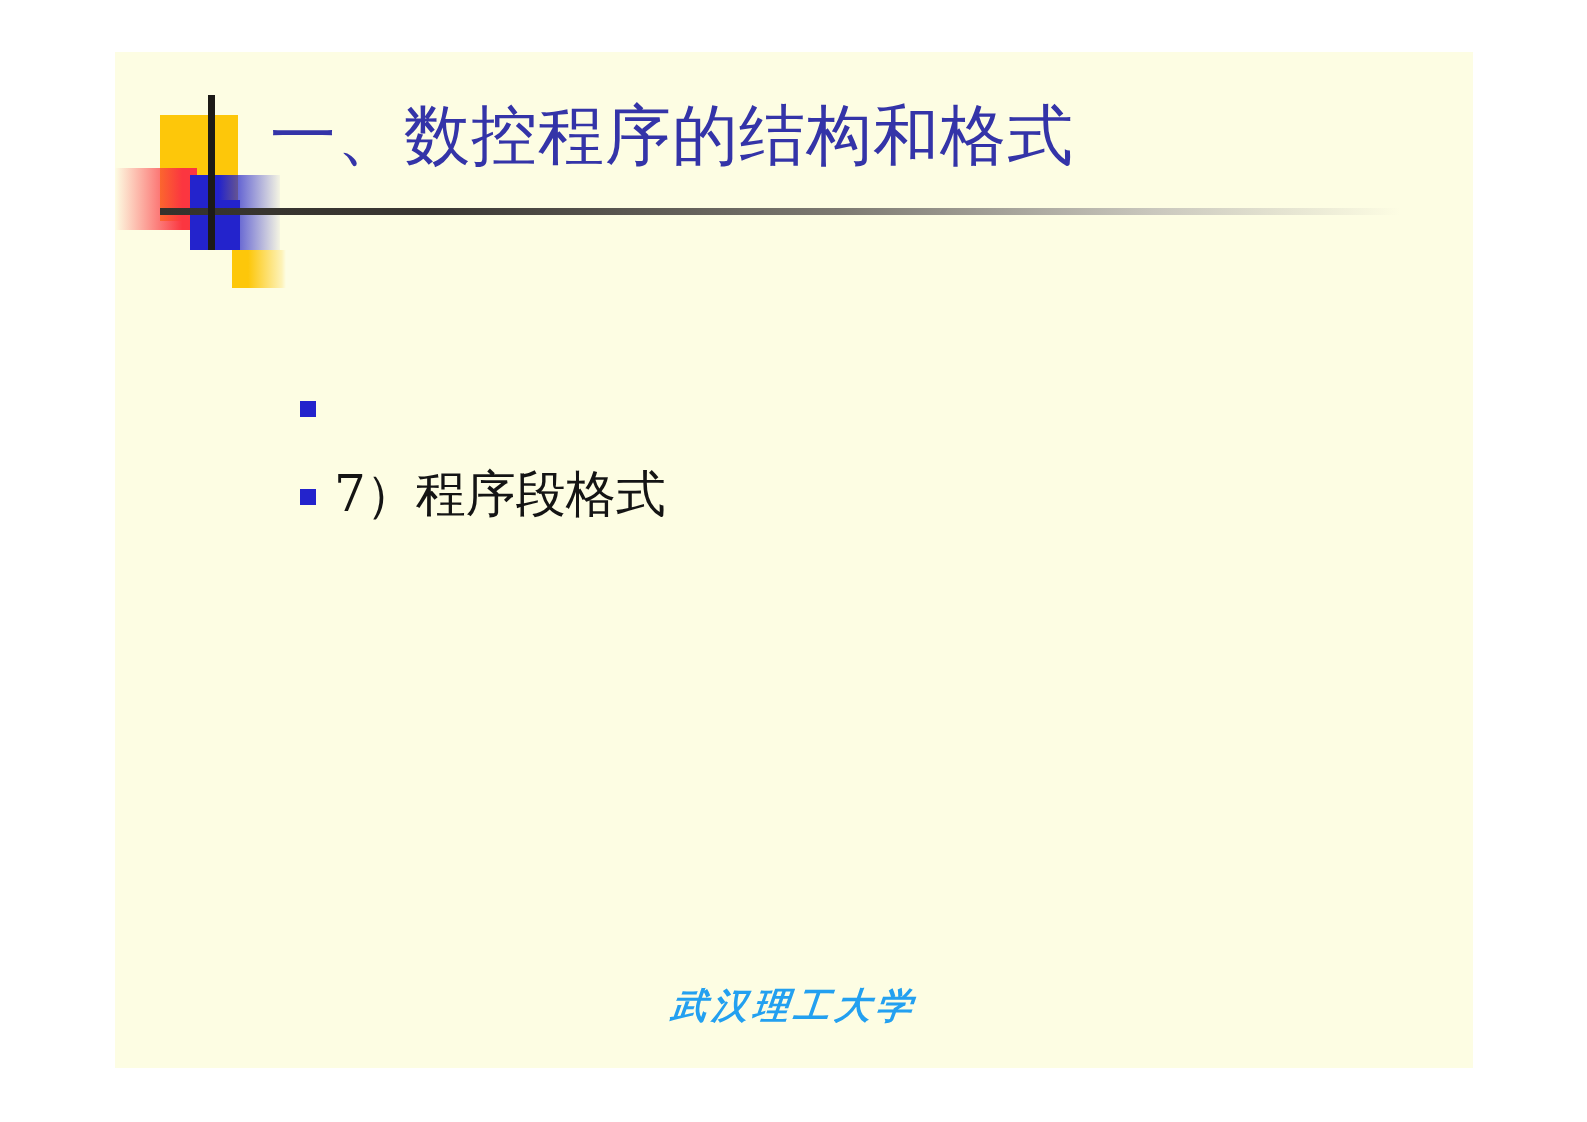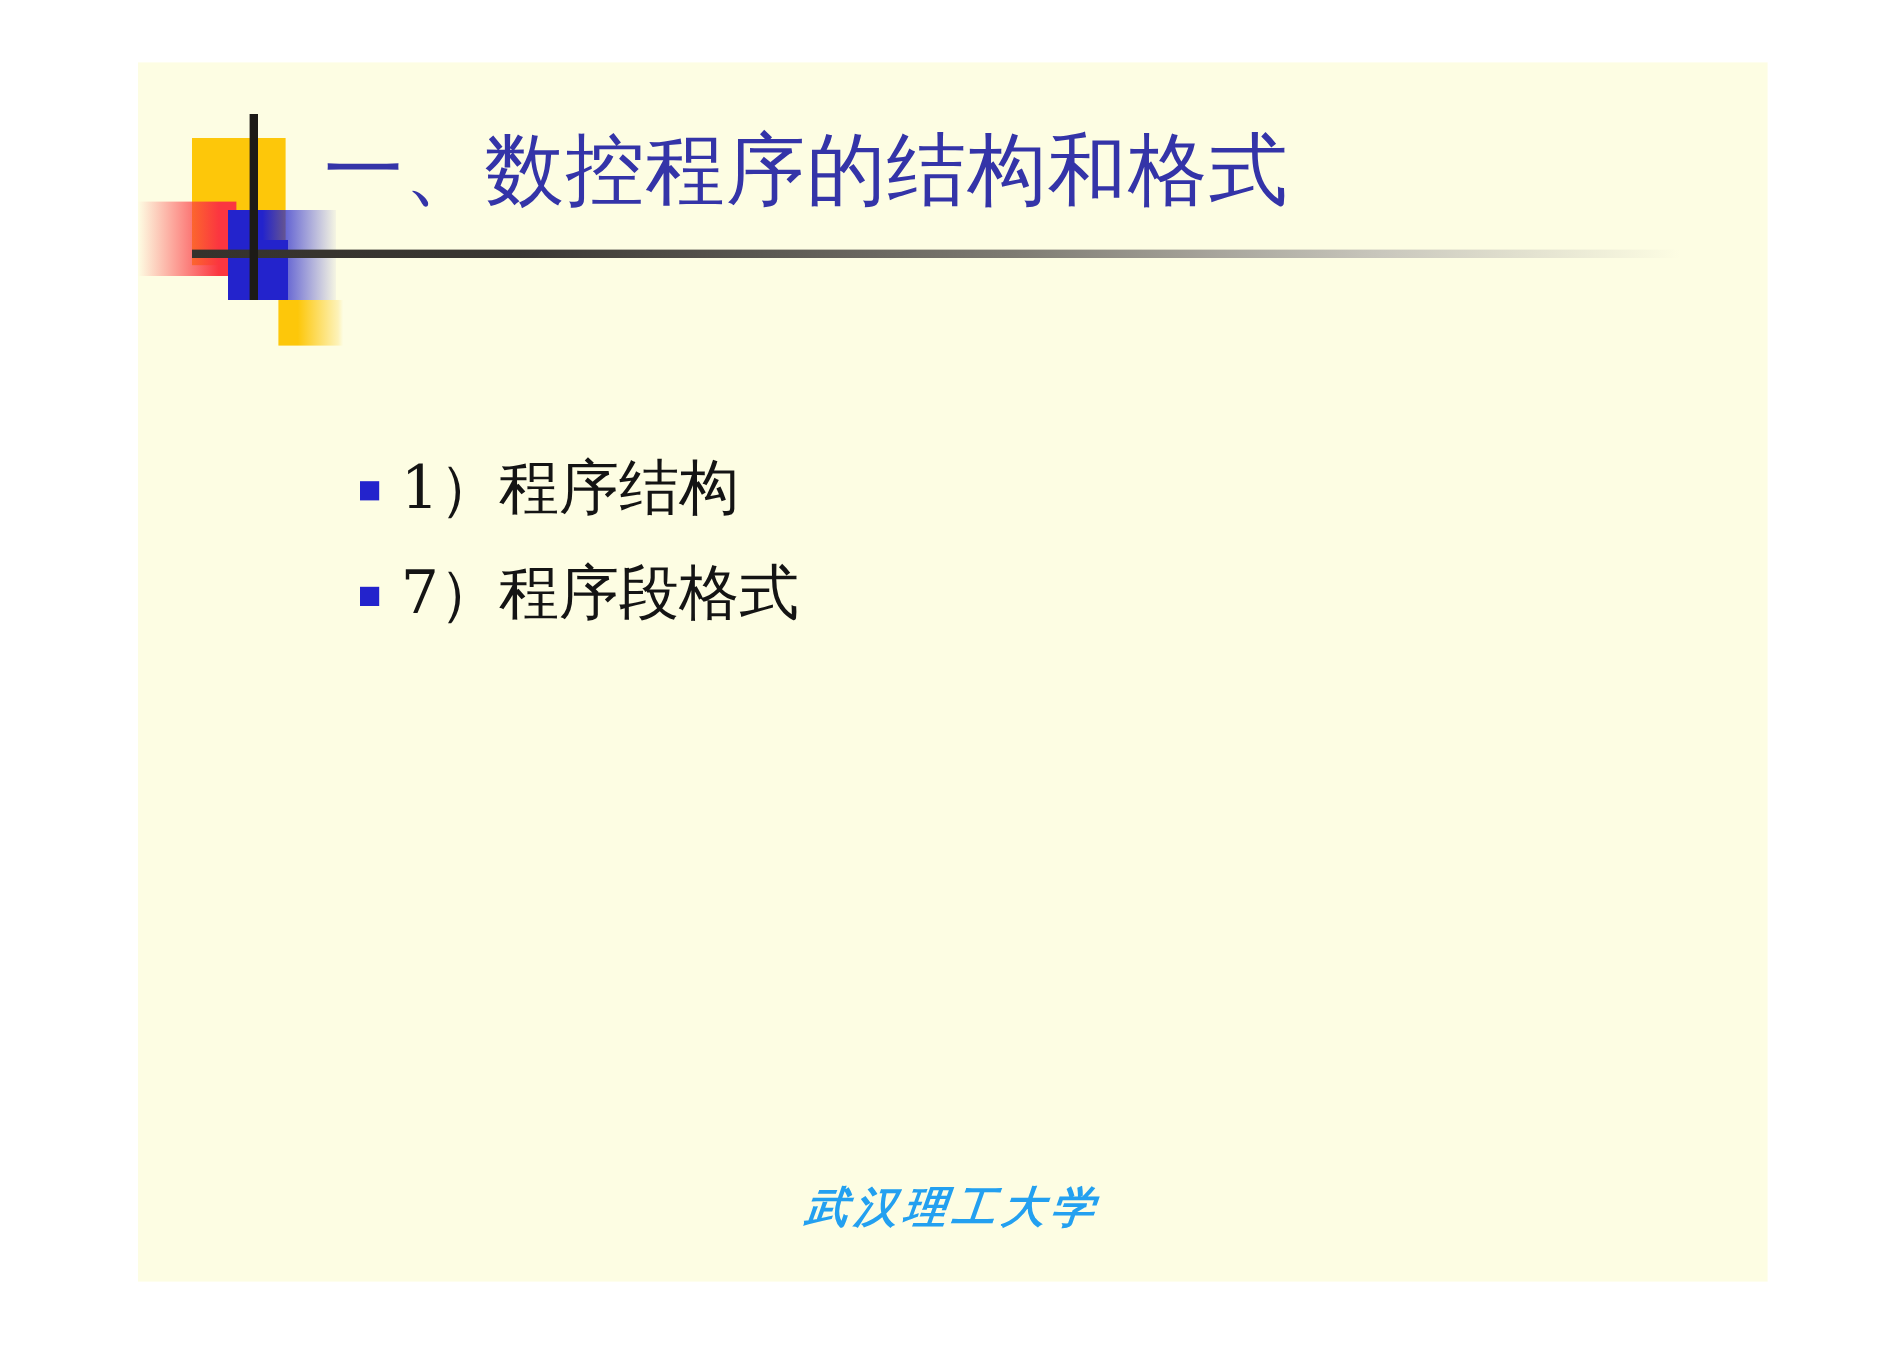--- a/index.html
+++ b/index.html
@@ -82,21 +82,21 @@
     background: linear-gradient(to right, #35322c 0%, #3a3733 22%, #7d7a72 55%, #c9c7bd 80%, rgba(253,253,227,0) 100%);
   }
 
   
   #title {
     position: absolute;
     left: 155px;
     top: 48px;
     width: 1160px;
     color: #3434a8;
-    font-family: Liberation Sans, sans-serif;
+    font-family: Liberation Mono, monospace;
     font-size: 66px;
     line-height: 82px;
     letter-spacing: 1px;
     white-space: nowrap;
   }
 
   
   #bullets {
     position: absolute;
     left: 185px;
@@ -159,21 +159,20 @@
     <div id="rule-horiz"></div>
     <div id="rule-vert"></div>
   </div>
 
   <div id="title">一、数控程序的结构和格式</div>
 
   <div id="bullets">
 
     <div class="bullet-row">
       <span class="bullet-marker"></span>
-      <span class="bullet-text">1）程序结构</span>
     </div>
 
     <div class="bullet-row">
       <span class="bullet-marker"></span>
       <span class="bullet-text">7）程序段格式</span>
     </div>
 
   </div>
 
   <div id="footer-logo">

